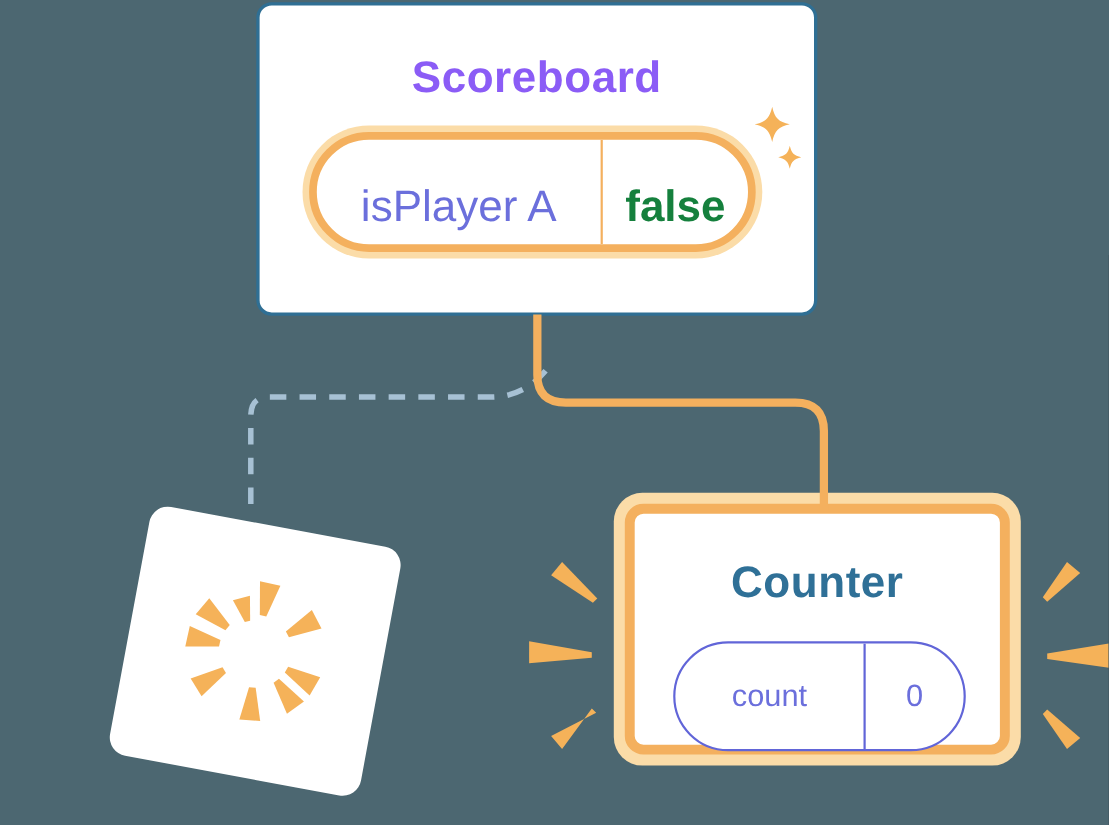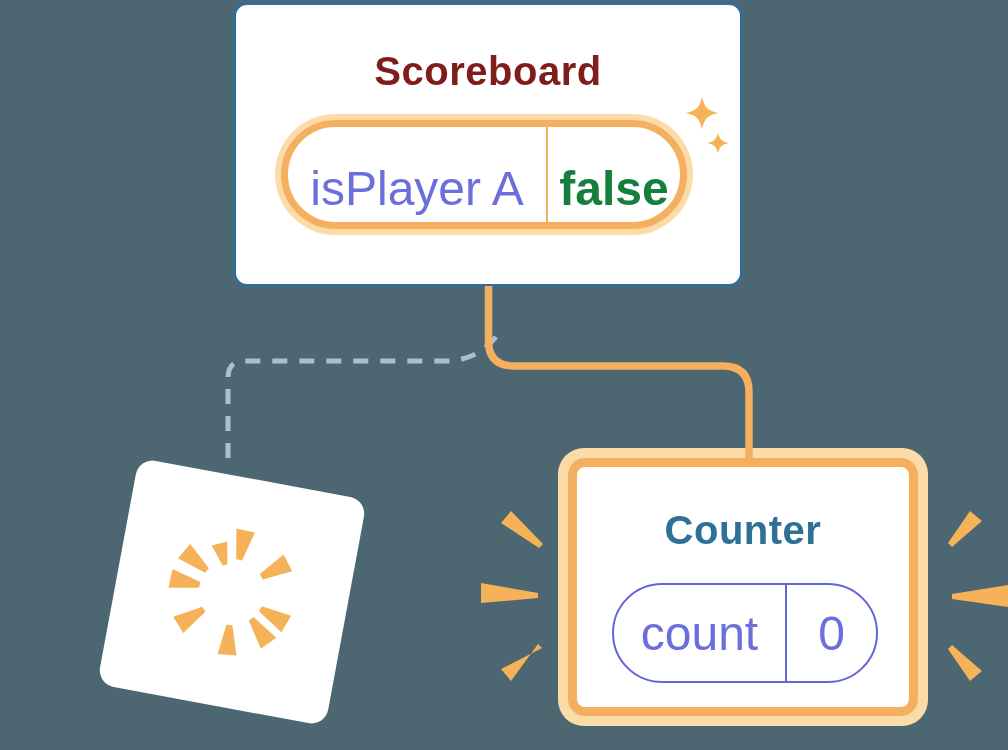--- a/index.html
+++ b/index.html
@@ -27,21 +27,21 @@
     border-radius:14px;
     box-sizing:border-box;
   }
   .scoreboard .title{
     position:absolute;
     left:0; top:44px;
     width:100%;
     text-align:center;
     font-size:40px;
     font-weight:600;
-    color:#7f1d1d;
+    color:#8b5cf6;
     letter-spacing:0.5px;
   }
   
   .pill-glow{
     position:absolute;
     left:39px; top:109px;
     width:418px; height:121px;
     background:#FBDCA8;
     border-radius:61px;
     padding:6px;
@@ -54,38 +54,38 @@
     border-radius:55px;
     box-sizing:border-box;
     display:flex;
     align-items:stretch;
     overflow:hidden;
   }
   .pill-strong .cell{
     display:flex;
     align-items:center;
     justify-content:center;
-    font-size:48px;
+    font-size:40px;
     color:#6B6FDC;
     margin-top:27px;
   }
   .pill-strong .cell.name{flex:1;}
   .pill-strong .cell.value{
     width:132px;
     font-weight:700;
     color:#15803d;
   }
   .pill-strong .divider{
     width:2px;
     background:#F4B05E;
   }
   
   .counter{
     left:558px; top:448px;
-    width:370px; height:278px;
+    width:370px; height:248px;
     background:#FBDCA8;
     border-radius:26px;
     padding:10px;
     box-sizing:border-box;
   }
   .counter .inner{
     width:100%; height:100%;
     background:#ffffff;
     border:9px solid #F4B05E;
     border-radius:17px;
@@ -110,21 +110,21 @@
     border-radius:50px;
     box-sizing:border-box;
     display:flex;
     align-items:stretch;
     overflow:hidden;
   }
   .pill-thin .cell{
     display:flex;
     align-items:center;
     justify-content:center;
-    font-size:48px;
+    font-size:28px;
     color:#6B6FDC;
   }
   .pill-thin .cell.name{flex:1;}
   .pill-thin .cell.value{width:89px;}
   .pill-thin .divider{
     width:2px;
     background:#6165D8;
   }
   
   .poof-card{

